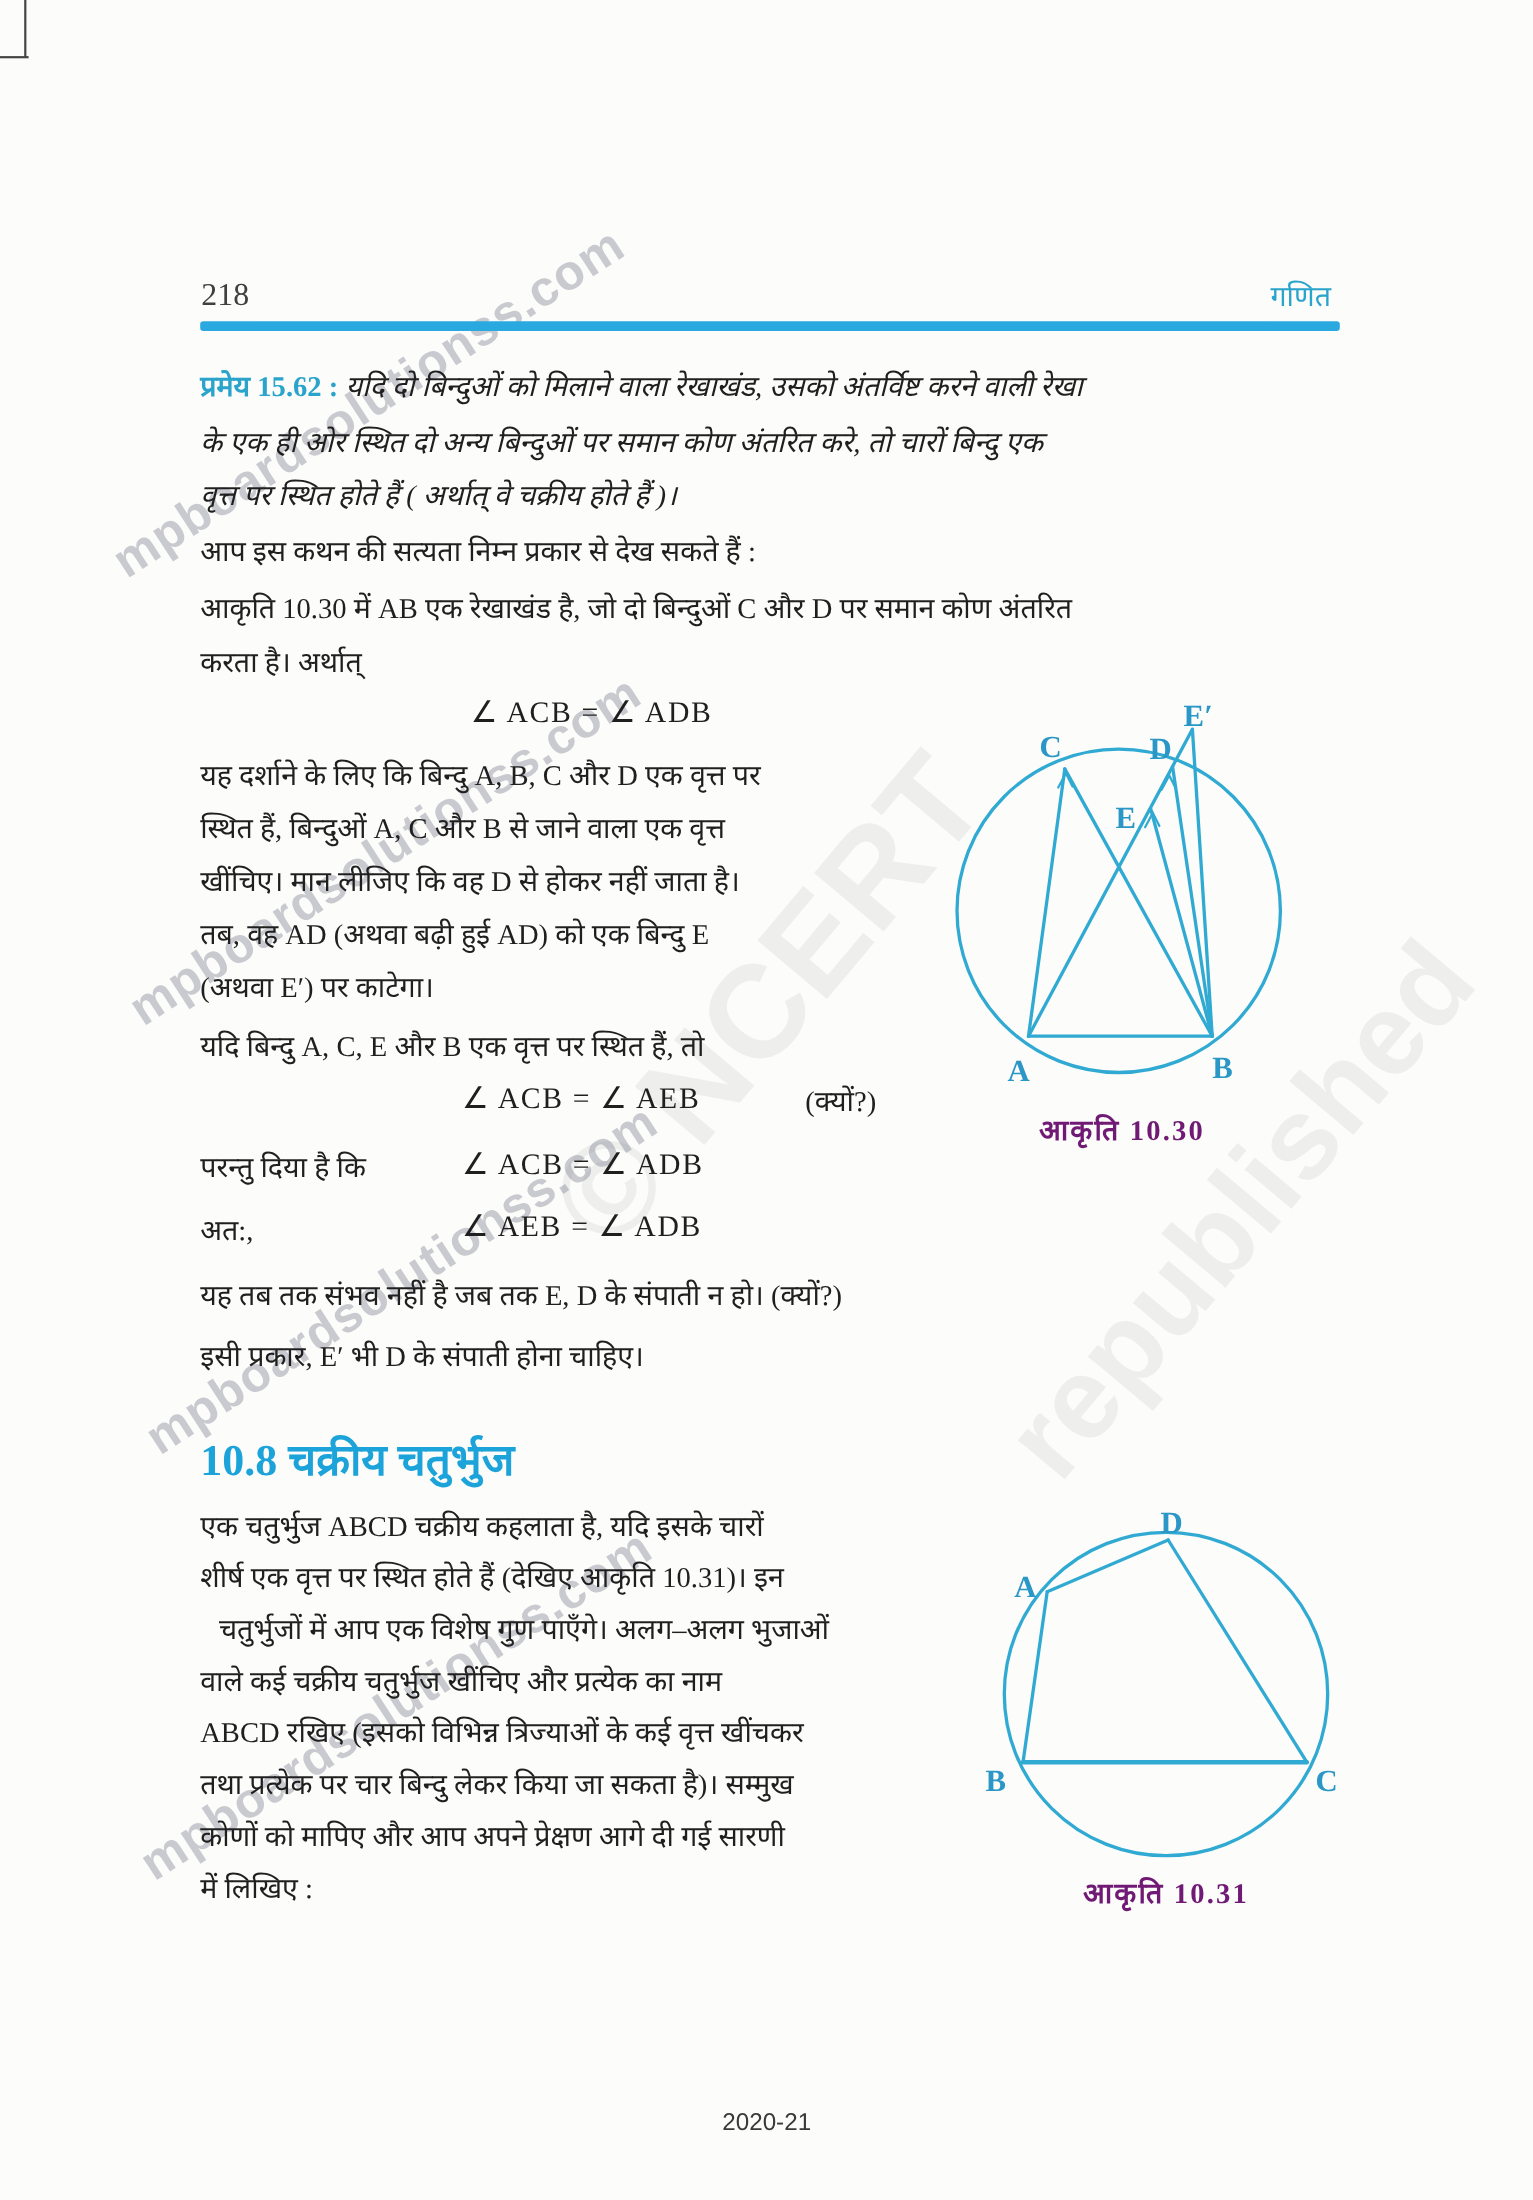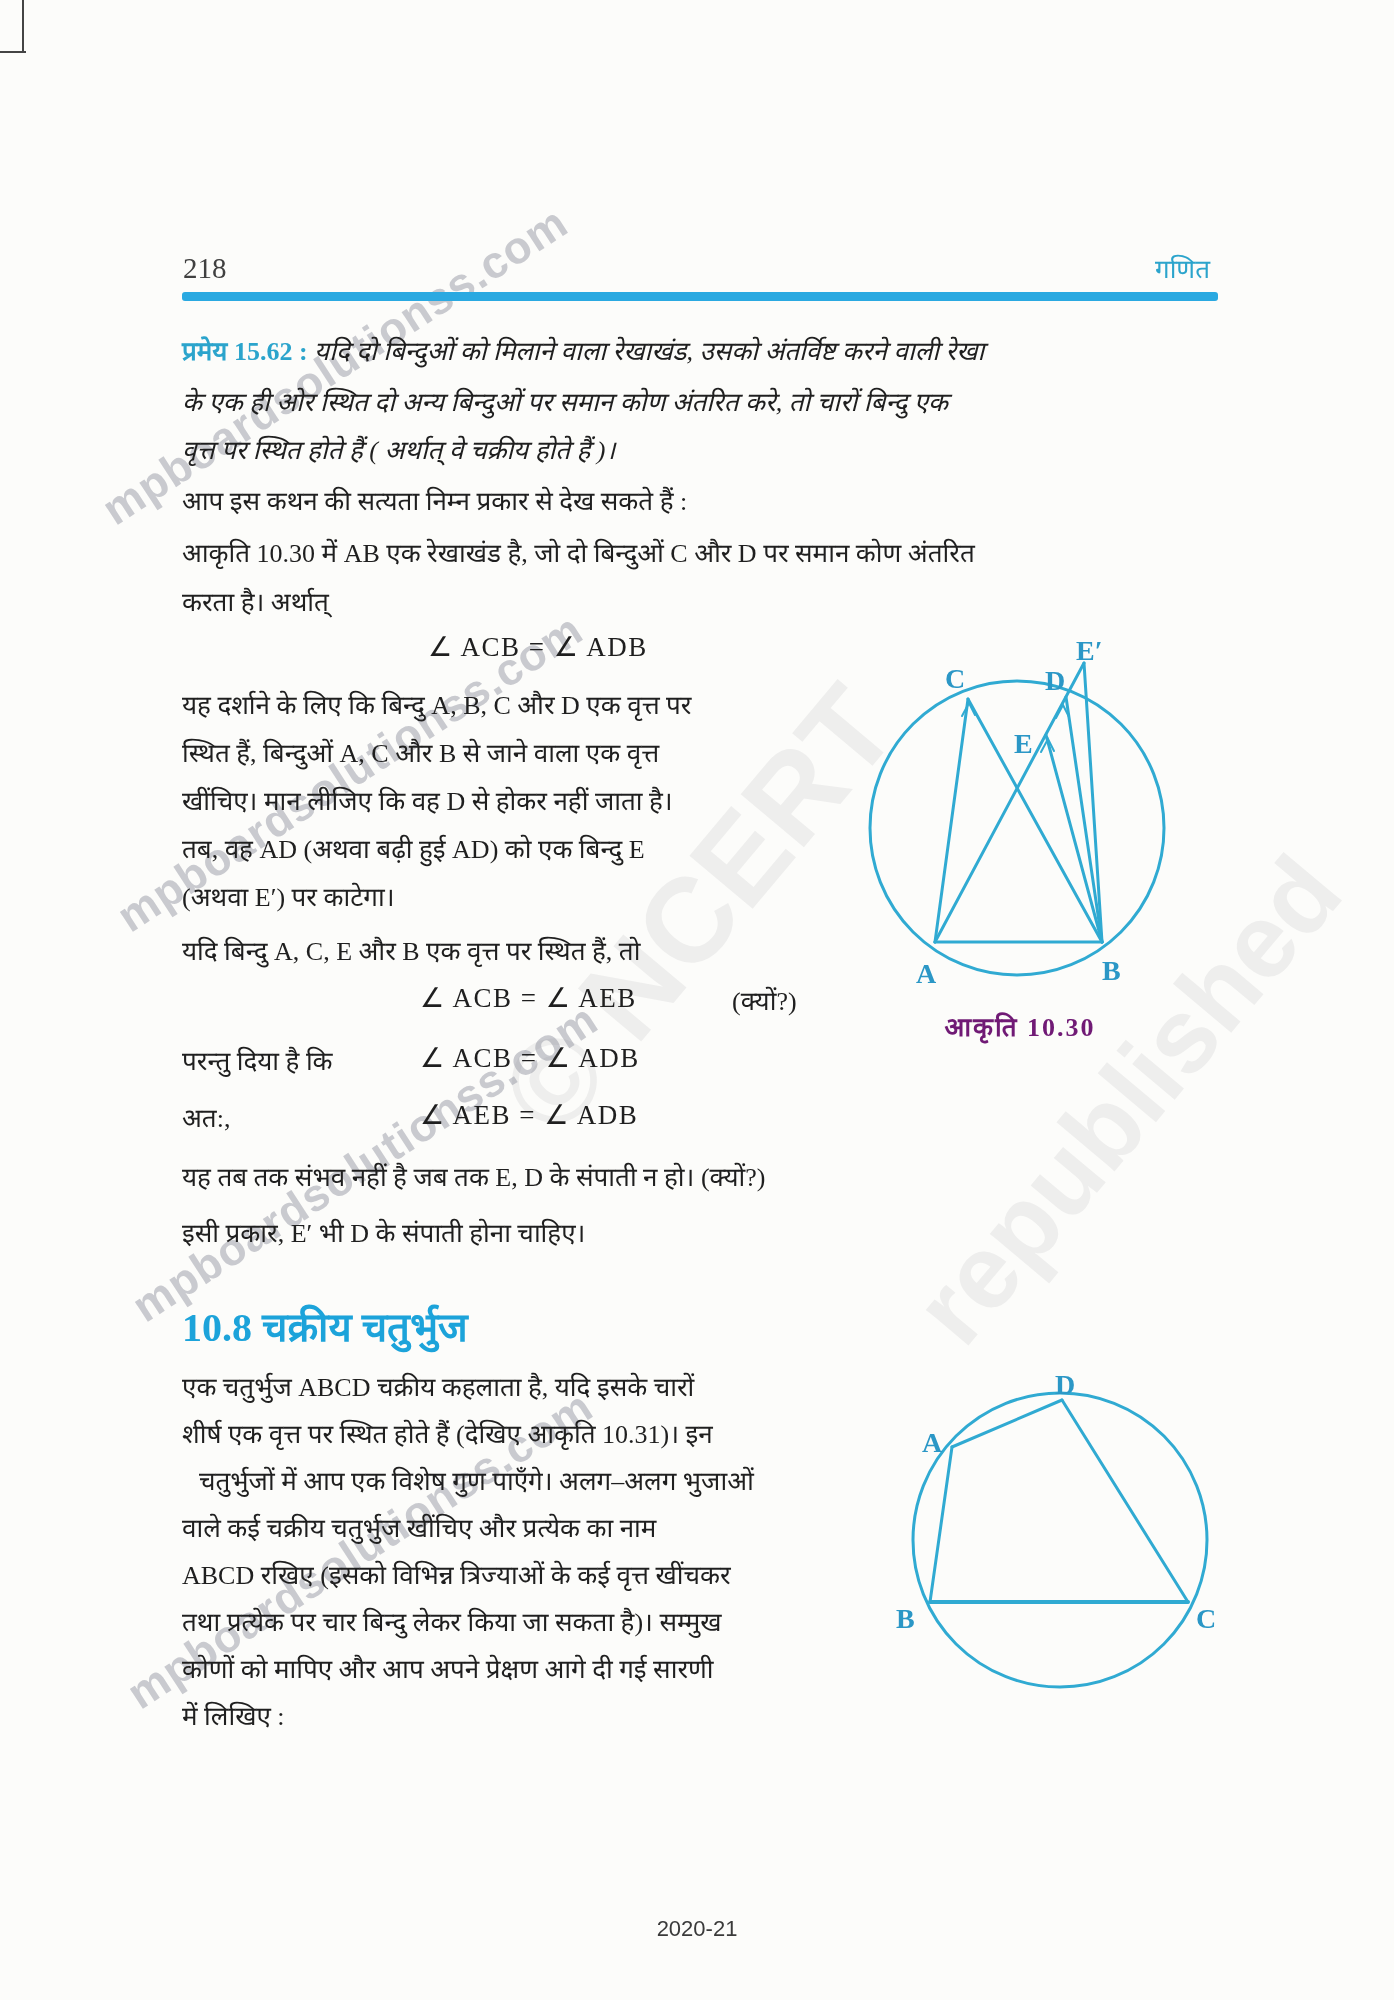--- a/index.html
+++ b/index.html
@@ -133,16 +133,17 @@
       <line x1="952" y1="1447" x2="1062" y2="1400"></line>
       <line x1="1062" y1="1400" x2="1188" y2="1602"></line>
       <line x1="1188" y1="1602" x2="930" y2="1602" stroke-width="4"></line>
       <line x1="930" y1="1602" x2="952" y2="1447"></line>
     </g>
     <text x="1055" y="1394">D</text>
     <text x="922" y="1452">A</text>
     <text x="896" y="1628">B</text>
     <text x="1196" y="1628">C</text>
   </svg>
+  <div class="caption" style="left:890px;top:1702px;width:340px;text-align:center;">आकृति  10.31</div>
 
   <div class="footer">2020-21</div>
 
 </div>
 
 </body></html>

